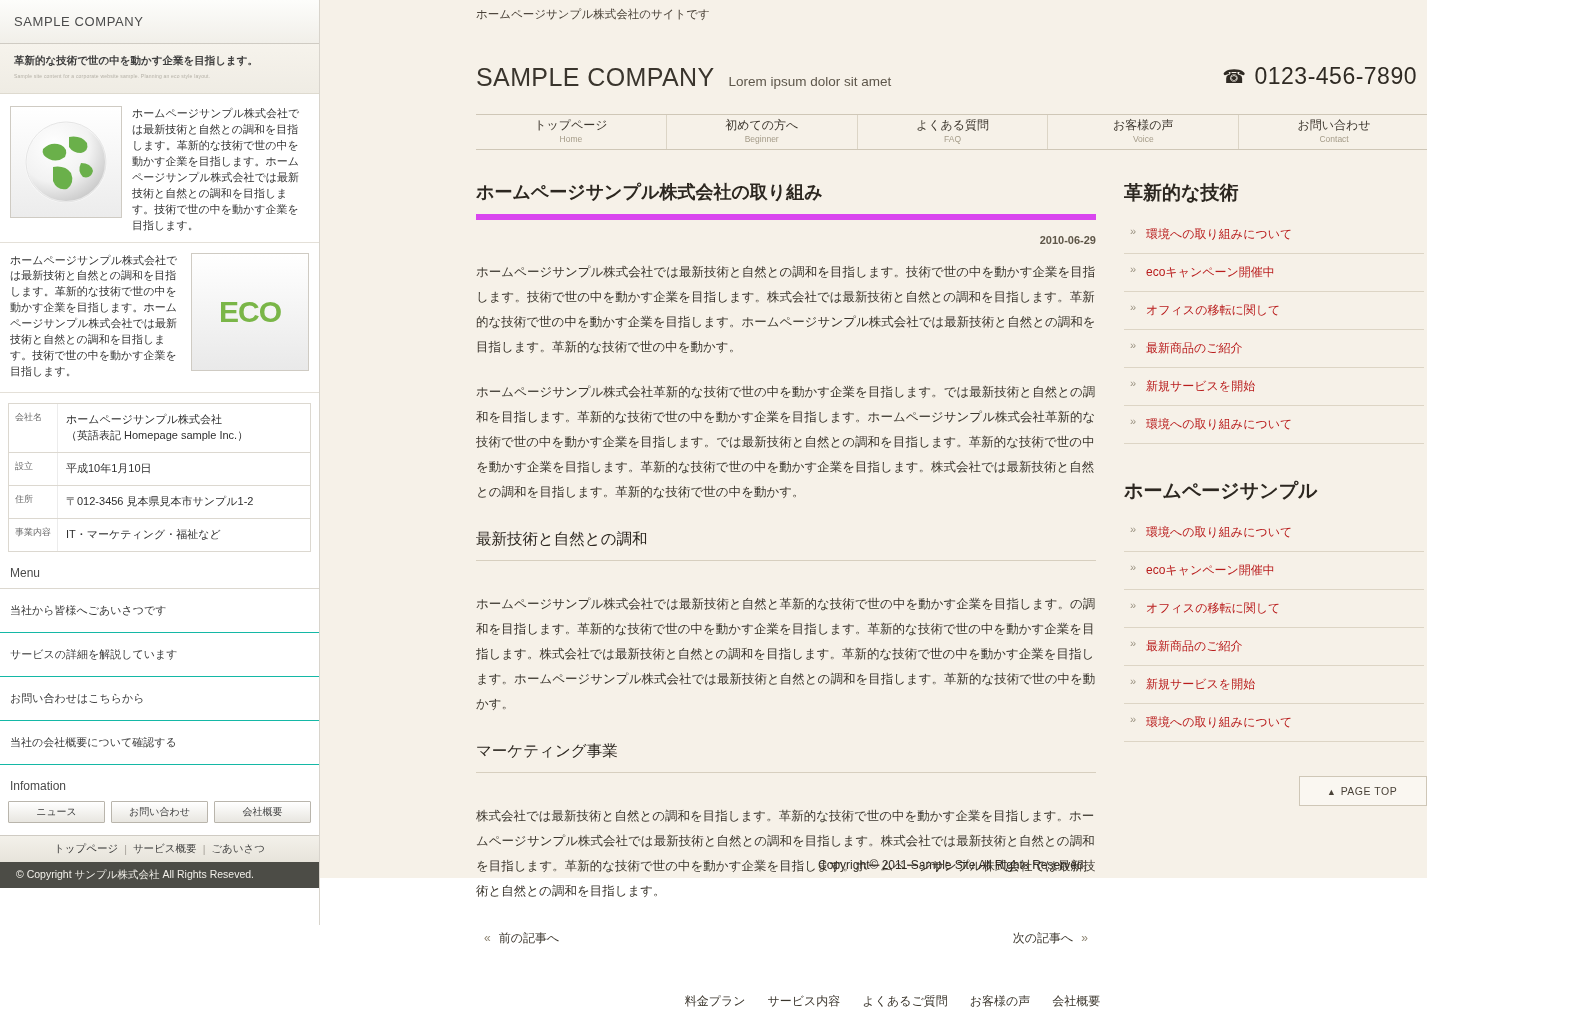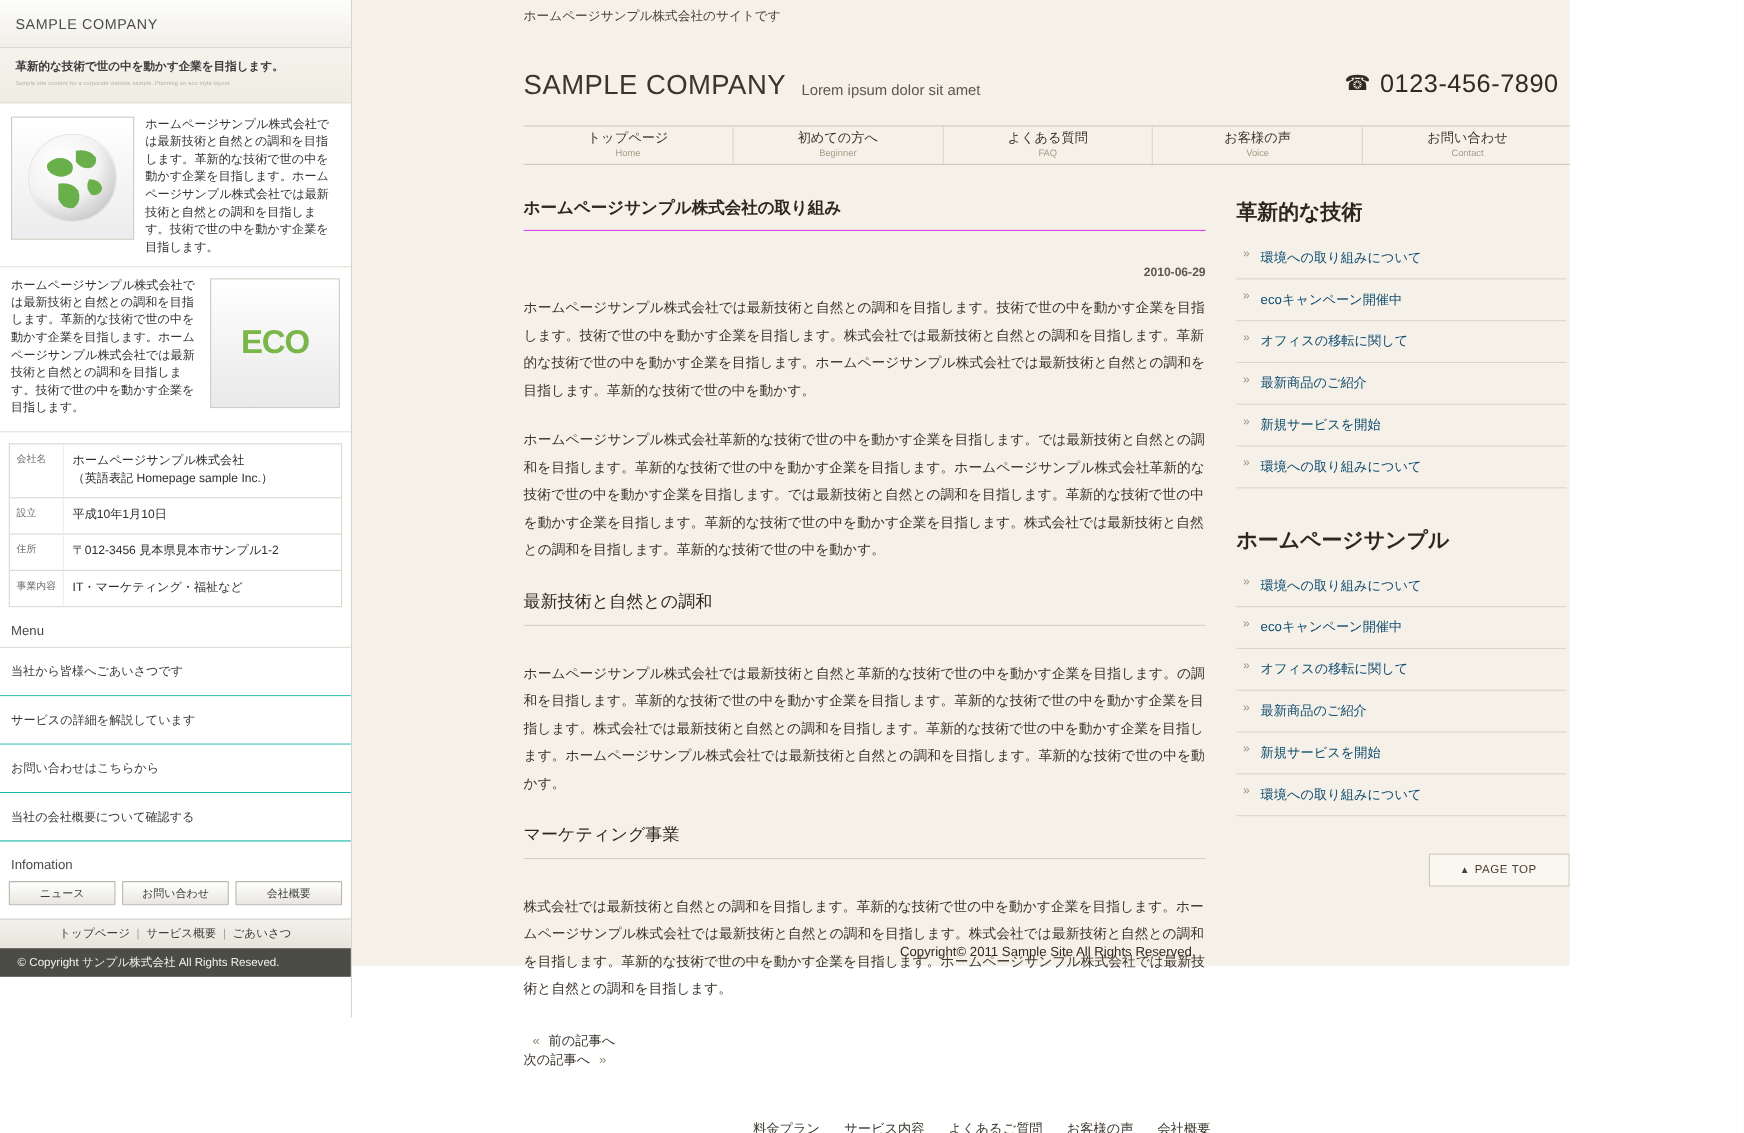--- a/index.html
+++ b/index.html
@@ -242,25 +242,25 @@
   .nav-label { font-size: 12px; color: #3b352c; }
   .nav-sub { font-size: 8.5px; color: #a49b88; margin-top: 2px; }
 
   .content {
     display: flex;
     margin: 30px 156px 0 156px;
     gap: 28px;
   }
   .article { width: 620px; }
   .article h1 {
-    font-size: 15px;
+    font-size: 18px;
     color: #2c2720;
-    margin: 0 0 32px 0;
+    margin: 0 0 14px 0;
     padding-bottom: 10px;
-    border-bottom: 1px solid #d946ef;
+    border-bottom: 6px solid #d946ef;
     font-weight: bold;
     font-family: "DejaVu Sans", sans-serif;
   }
   .article-date {
     text-align: right;
     font-size: 11px;
     color: #5e5648;
     font-weight: bold;
     margin-bottom: 14px;
   }
@@ -278,36 +278,35 @@
     border-bottom: 1px solid #d7cfbf;
     font-weight: normal;
     font-family: "DejaVu Serif", serif;
   }
   .pager {
     display: flex;
     justify-content: space-between;
     margin-top: 26px;
     font-size: 12px;
     color: #3a352c;
-    flex-direction: column;
   }
   .pager span.arrow { color: #8e8573; margin: 0 8px; }
 
   .sidebar { width: 300px; }
   .side-title {
     font-size: 19px;
     color: #2c2720;
     font-weight: bold;
     margin: 0 0 10px 0;
     font-family: "DejaVu Sans", sans-serif;
   }
   .side-list { list-style: none; margin: 0 0 34px 0; padding: 0; }
   .side-list li {
     font-size: 12px;
-    color: #0c4a6e;
+    color: #b91c1c;
     padding: 10px 0 10px 22px;
     border-bottom: 1px solid #ddd5c5;
     position: relative;
   }
   .side-list li::before {
     content: "»";
     position: absolute;
     left: 6px; top: 9px;
     color: #9a9281;
     font-size: 11px;

